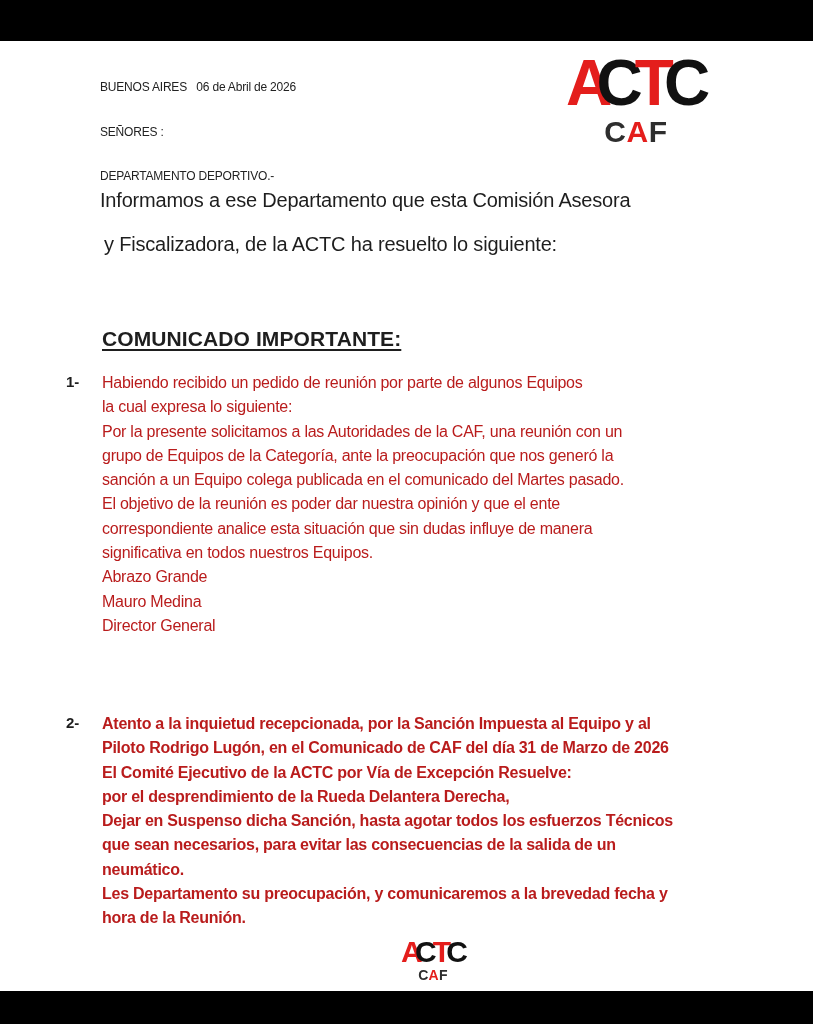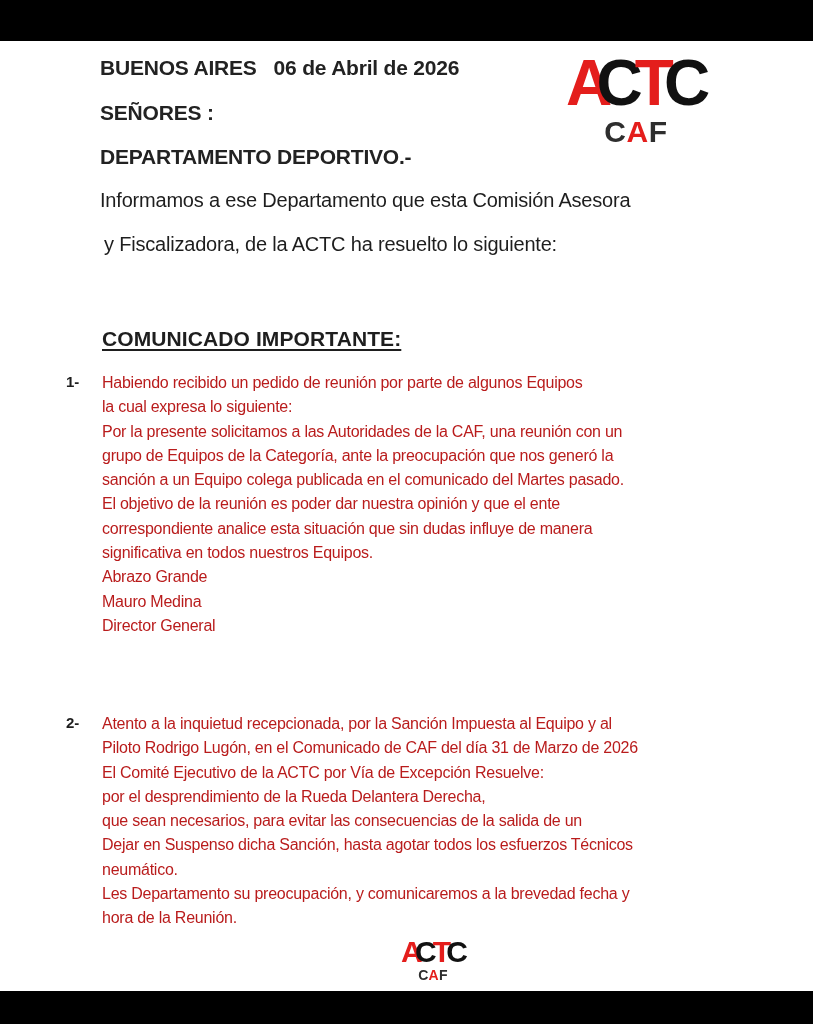--- a/index.html
+++ b/index.html
@@ -7,21 +7,21 @@
       width: 813px; height: 1024px; background: #000; position: relative; overflow: hidden;
       font-family: "Liberation Sans", "DejaVu Sans", sans-serif;
     }
     .top-band { position: absolute; left: 0; top: 0; width: 813px; height: 41px; background: #000; }
     .bottom-band { position: absolute; left: 0; top: 991px; width: 813px; height: 33px; background: #000; }
     .page {
       position: absolute; left: 0; top: 41px; width: 813px; height: 950px; background: #fff;
       color: #1e1e1e;
     }
     .txt { position: absolute; white-space: nowrap; font-size: 20px; letter-spacing: -0.2px; }
-    .hdr { font-size: 21px; font-weight: bold; color: #222; }
+    .hdr { font-size: 12px; font-weight: normal; color: #222; margin-top: 24px; }
     .title { font-size: 21px; font-weight: 900; text-decoration: underline; text-underline-offset: 3px; letter-spacing: 0.1px; }
 
     .logo { position: absolute; }
     .logo .actc { position: relative; font-weight: 900; letter-spacing: -0.06em; line-height: 1; font-family: "Liberation Sans", "DejaVu Sans", sans-serif; }
     .logo .actc span { position: relative; display: inline-block; }
     .logo .red { color: #e41e1c; }
     .logo .blk { color: #111; }
     .logo .caf { font-weight: 900; text-align: center; line-height: 1; letter-spacing: 0.02em; }
     .logo .caf .d { color: #2e2e2e; }
     .logo .caf .r { color: #e41e1c; }
@@ -78,27 +78,27 @@
     <div>sanción a un Equipo colega publicada en el comunicado del Martes pasado.</div>
     <div>El objetivo de la reunión es poder dar nuestra opinión y que el ente</div>
     <div>correspondiente analice esta situación que sin dudas influye de manera</div>
     <div>significativa en todos nuestros Equipos.</div>
     <div>Abrazo Grande</div>
     <div>Mauro Medina</div>
     <div>Director General</div>
   </div>
 
   <div class="list-num" style="left:66px; top:673px;">2-</div>
-  <div class="para" style="top:671px;">
+  <div class="para" style="top:671px;font-weight:bold;">
     <div>Atento a la inquietud recepcionada, por la Sanción Impuesta al Equipo y al</div>
     <div>Piloto Rodrigo Lugón, en el Comunicado de CAF del día 31 de Marzo de 2026</div>
     <div>El Comité Ejecutivo de la ACTC por Vía de Excepción Resuelve:</div>
     <div>por el desprendimiento de la Rueda Delantera Derecha,</div>
+    <div>Dejar en Suspenso dicha Sanción, hasta agotar todos los esfuerzos Técnicos</div>
     <div>que sean necesarios, para evitar las consecuencias de la salida de un</div>
-    <div>Dejar en Suspenso dicha Sanción, hasta agotar todos los esfuerzos Técnicos</div>
     <div>neumático.</div>
     <div>Les Departamento su preocupación, y comunicaremos a la brevedad fecha y</div>
     <div>hora de la Reunión.</div>
   </div>
 
   <div class="logo logo-foot">
     <div class="actc">
       <span class="red l1">A</span><span class="blk l2">C</span><span class="red l3">T</span><span class="blk l4">C</span>
     </div>
     <div class="caf">

